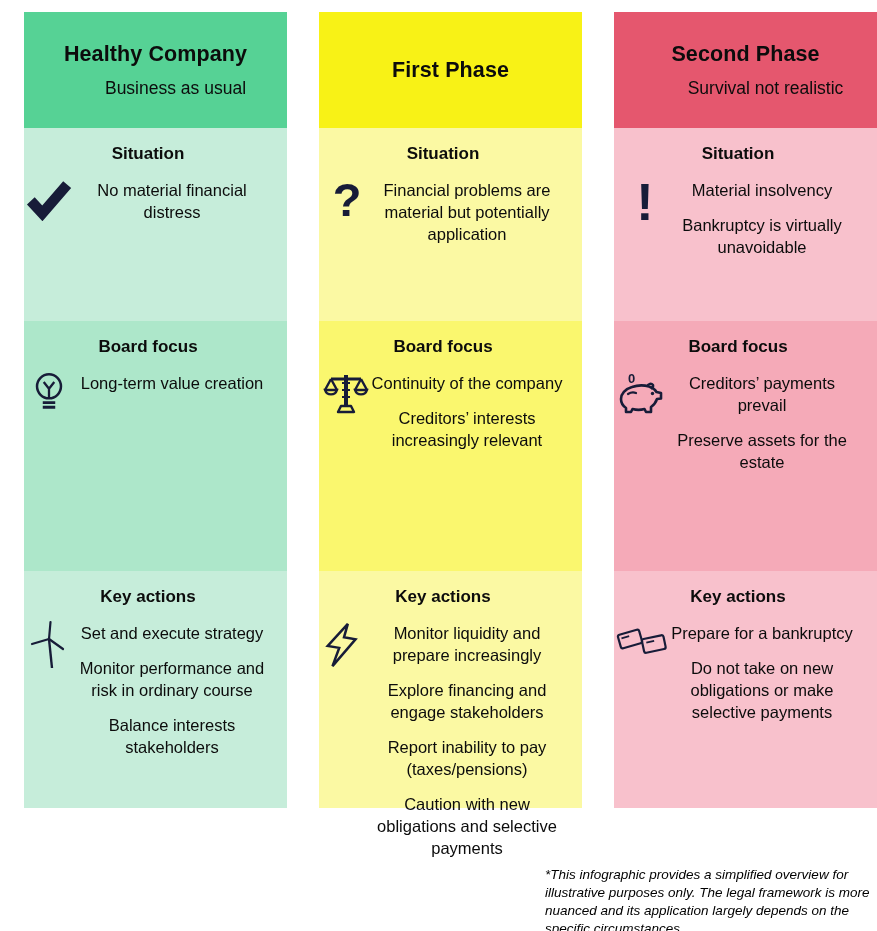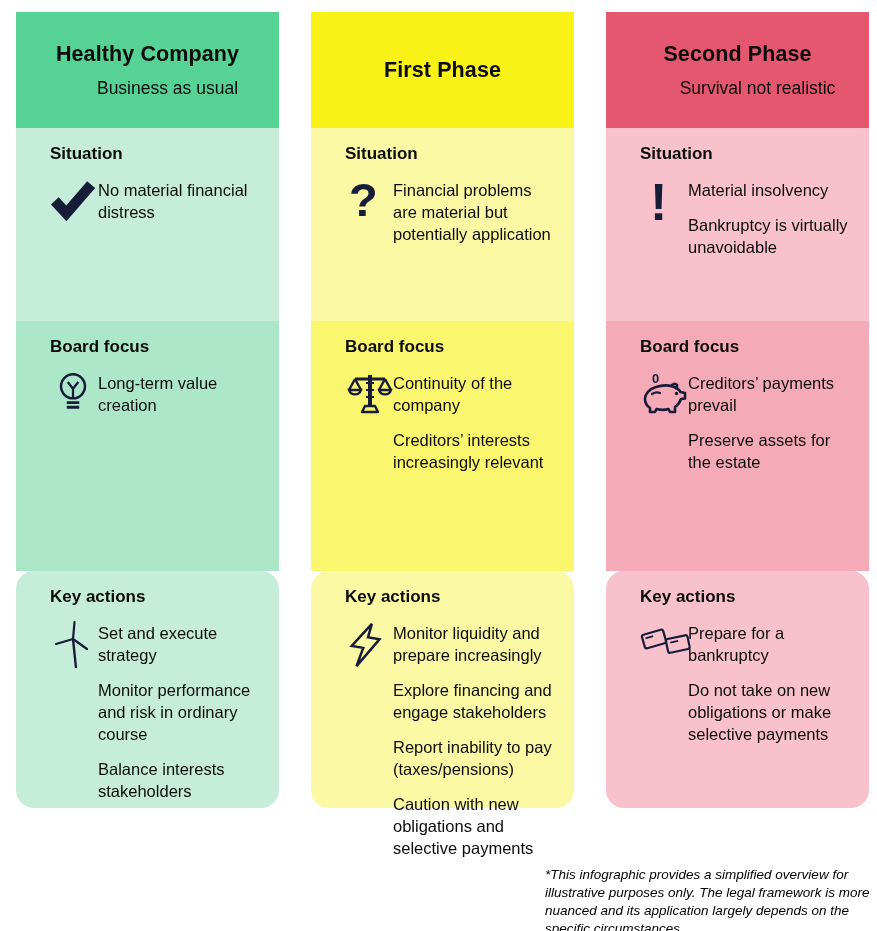--- a/index.html
+++ b/index.html
@@ -2,35 +2,35 @@
 <html><head>
 <meta charset="utf-8">
 <style>
   html,body{margin:0;padding:0;}
   body{
     width:877px;height:931px;background:#ffffff;
     font-family:"Liberation Sans","DejaVu Sans",sans-serif;
     color:#0c0c0c;position:relative;overflow:hidden;
   }
   .columns{
-    position:absolute;left:16px;top:12px;
+    position:absolute;left:24px;top:12px;
     display:grid;grid-template-columns:repeat(3,263px);column-gap:32px;
   }
   .column{display:flex;flex-direction:column;}
   .col-header{
     height:116px;background:var(--header);
     display:flex;flex-direction:column;justify-content:center;align-items:center;
     text-align:center;gap:11px;
   }
   .col-title{font-size:21.5px;font-weight:bold;letter-spacing:.1px;}
   .col-subtitle{font-size:17.5px;margin-left:40px;}
-  .section{padding:14px 17px 0 34px;box-sizing:border-box;}
+  .section{padding:14px 17px 0 2px;box-sizing:border-box;text-align:center;}
   .sec-0{height:193px;background:var(--light);}
   .sec-1{height:250px;background:var(--medium);}
-  .sec-2{height:237px;background:var(--light);border-radius:18px;}
+  .sec-2{height:237px;background:var(--light);}
   .section-heading{font-size:17px;font-weight:bold;margin:2px 0 0 0;}
   .section-body{
     display:grid;grid-template-columns:48px 1fr;
     margin-top:15px;align-items:start;
   }
   .icon-cell{width:48px;overflow:visible;margin-top:-2px;}
   .icon-cell svg{display:block;}
   .glyph{
     display:block;font-size:47px;font-weight:800;line-height:.9;
     color:#171c38;font-family:"Liberation Sans","DejaVu Sans",sans-serif;

